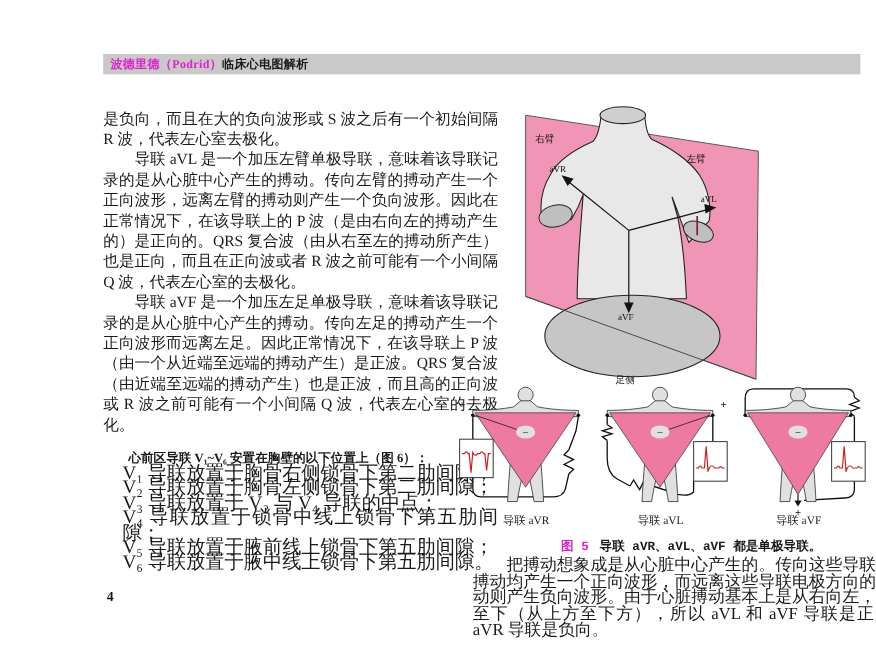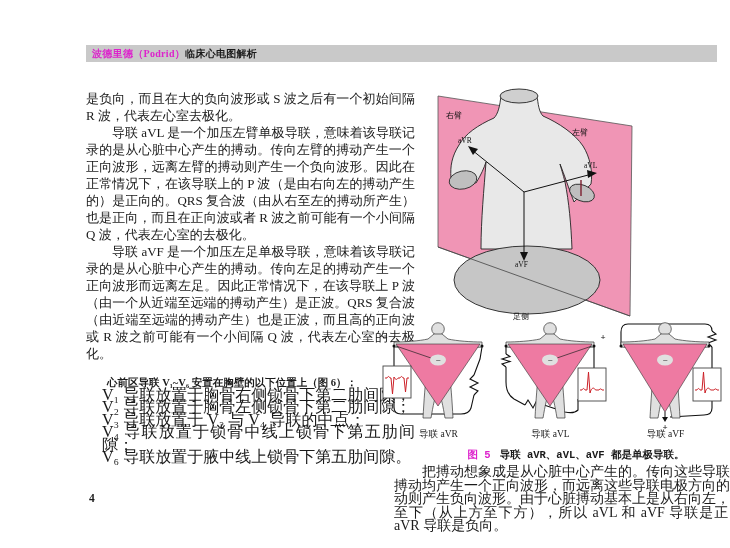--- a/index.html
+++ b/index.html
@@ -41,20 +41,21 @@
   <div class="text-col">
     <p class="para first">是负向，而且在大的负向波形或 S 波之后有一个初始间隔 R 波，代表左心室去极化。</p>
     <p class="para">导联 aVL 是一个加压左臂单极导联，意味着该导联记录的是从心脏中心产生的搏动。传向左臂的搏动产生一个正向波形，远离左臂的搏动则产生一个负向波形。因此在正常情况下，在该导联上的 P 波（是由右向左的搏动产生的）是正向的。QRS 复合波（由从右至左的搏动所产生）也是正向，而且在正向波或者 R 波之前可能有一个小间隔 Q 波，代表左心室的去极化。</p>
     <p class="para">导联 aVF 是一个加压左足单极导联，意味着该导联记录的是从心脏中心产生的搏动。传向左足的搏动产生一个正向波形而远离左足。因此正常情况下，在该导联上 P 波（由一个从近端至远端的搏动产生）是正波。QRS 复合波（由近端至远端的搏动产生）也是正波，而且高的正向波或 R 波之前可能有一个小间隔 Q 波，代表左心室的去极化。</p>
     <div class="chest">
       <p class="chest-intro">心前区导联 V₁~V₆ 安置在胸壁的以下位置上（图 6）：</p>
       <p class="chest-item">V₁ 导联放置于胸骨右侧锁骨下第二肋间隙；</p>
       <p class="chest-item">V₂ 导联放置于胸骨左侧锁骨下第二肋间隙；</p>
       <p class="chest-item">V₃ 导联放置于 V₂ 与 V₄ 导联的中点；</p>
       <p class="chest-item">V₄ 导联放置于锁骨中线上锁骨下第五肋间隙；</p>
+      <p class="chest-item">V₅ 导联放置于腋前线上锁骨下第五肋间隙；</p>
       <p class="chest-item">V₆ 导联放置于腋中线上锁骨下第五肋间隙。</p>
     </div>
   </div>
 
   <svg class="torso-svg" width="334" height="246" viewBox="0 0 334 246">
     <polygon points="14,12 208,42 206,232 14,163" fill="#f095b5" stroke="#555" stroke-width="0.8"></polygon>
     <path d="M77,11 C76,22 74,30 70,34 C54,41 41,50 35,61 C28,72 26,82 27,94 L52,99 C57,91 60,84 62,78 C60,105 57,135 57,165 L148,165 C147,140 145,118 141,98 C139,90 137,84 136,80 C140,90 145,105 150,118 L167,100 C169,88 166,73 159,62 C151,50 135,39 119,32 C115,28 114,20 113,11 Z" fill="#e8e8e8" stroke="#222" stroke-width="0.9"></path>
     <ellipse cx="95" cy="12" rx="19" ry="7" fill="#cfcfcf" stroke="#222" stroke-width="0.9"></ellipse>
     <ellipse cx="39" cy="96" rx="14" ry="9" transform="rotate(-12 39 96)" fill="#bfbfbf" stroke="#222" stroke-width="0.8"></ellipse>
     <ellipse cx="158" cy="109" rx="13" ry="8" transform="rotate(22 158 109)" fill="#bfbfbf" stroke="#222" stroke-width="0.8"></ellipse>

